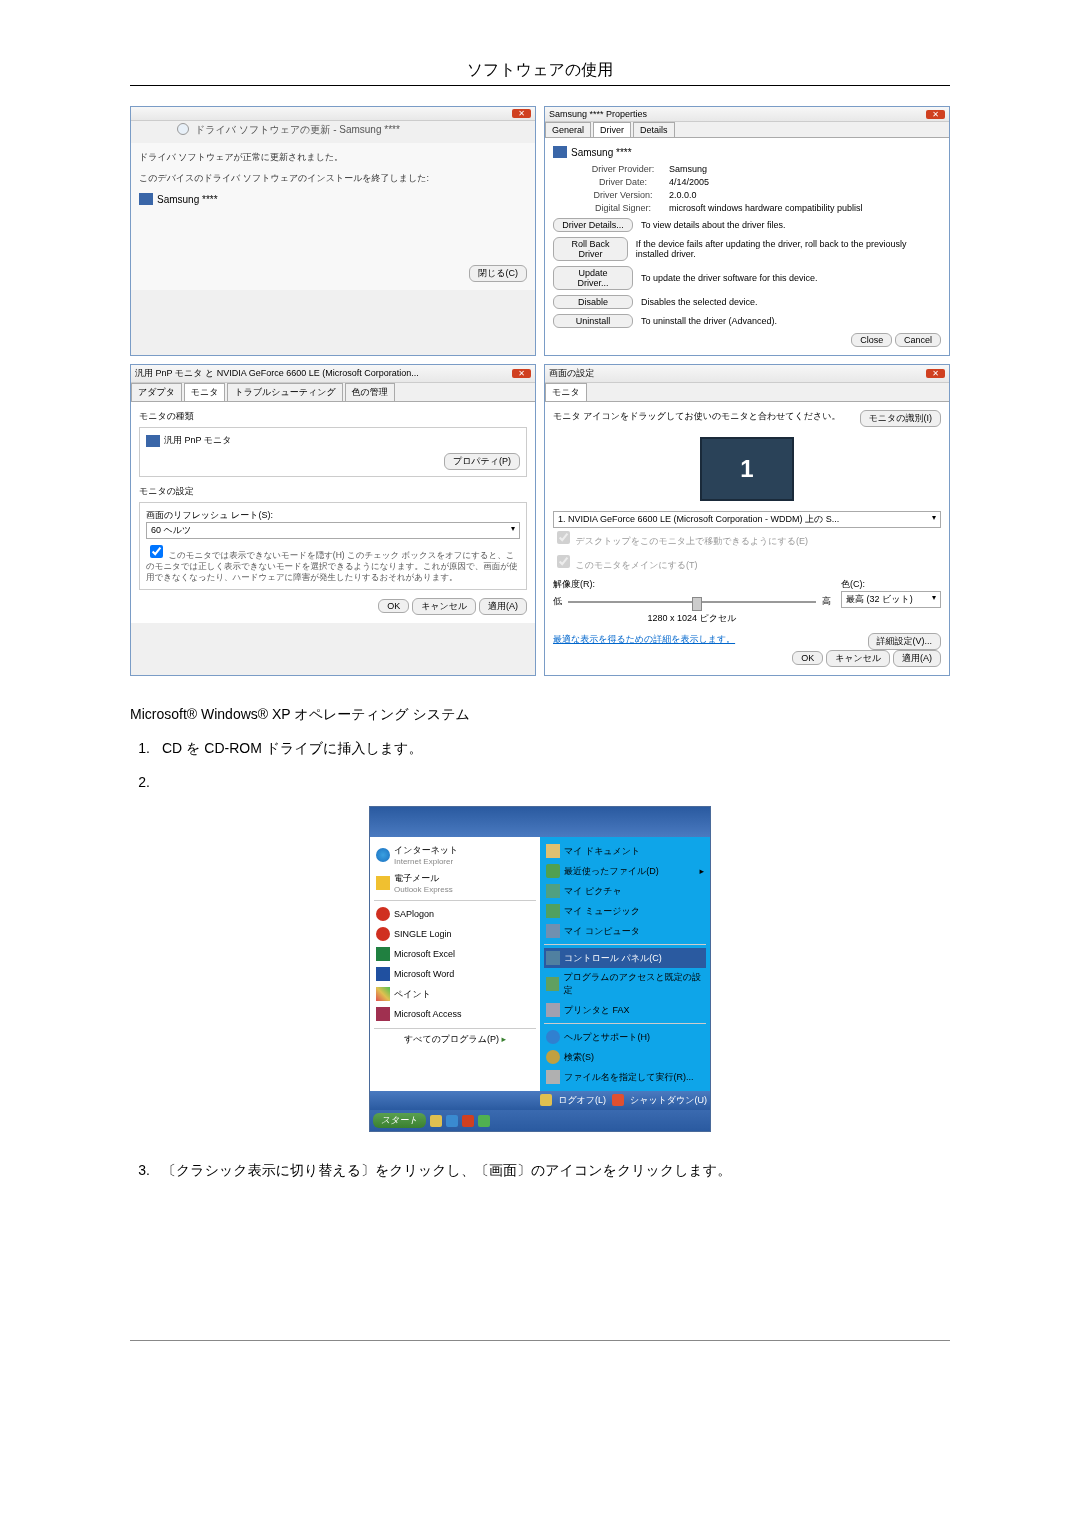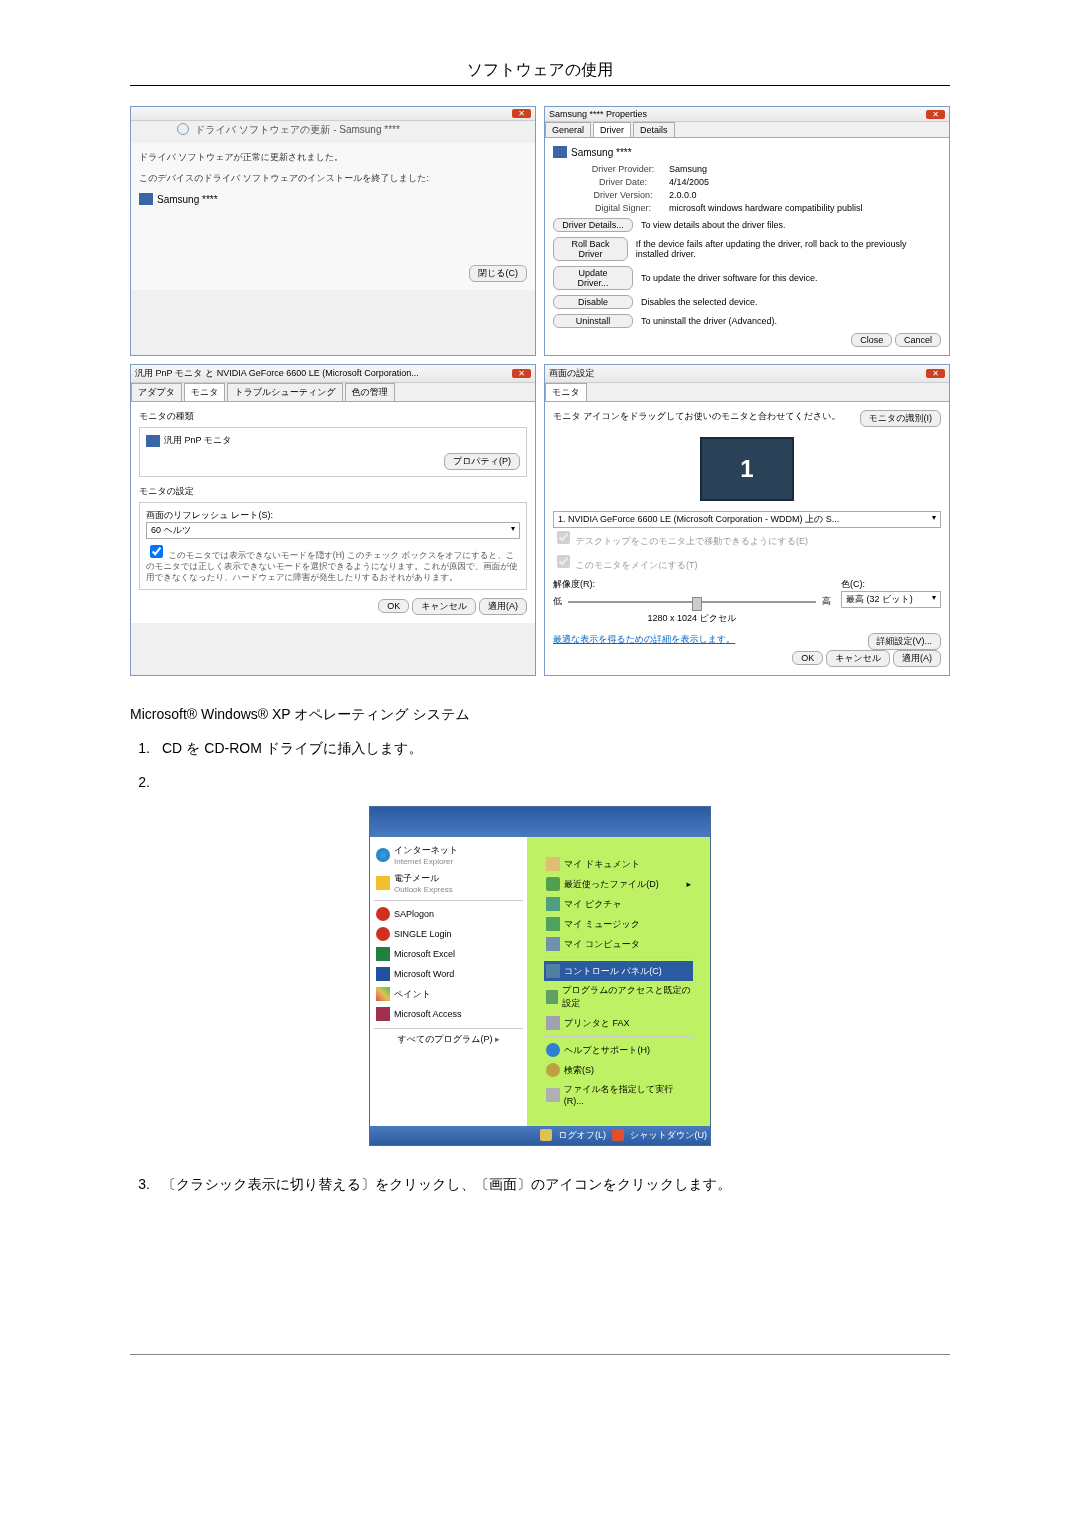--- a/index.html
+++ b/index.html
@@ -179,22 +179,22 @@
     .start-cols {
       display: flex;
     }
     .start-left {
       width: 50%;
       background: #fff;
       padding: 4px;
     }
     .start-right {
       width: 50%;
-      background: #bef264;
-      padding: 17px;
+      background: #0ea5e9;
+      padding: 4px;
     }
     .menu-item {
       display: flex;
       align-items: center;
       gap: 4px;
       padding: 3px 2px;
       font-size: 9px;
     }
     .menu-item.highlight {
       background: #2a5aa0;
@@ -562,20 +562,27 @@
               <span>ファイル名を指定して実行(R)...</span>
             </div>
         </div>
       </div>
       <div class="start-footer">
         <span class="logoff-ico"></span>
         <span>ログオフ(L)</span>
         <span class="shutdown-ico"></span>
         <span>シャットダウン(U)</span>
       </div>
+      <div class="taskbar">
+        <span class="start-btn">スタート</span>
+        <span class="tb-ico" style="background:#e0c050"></span>
+        <span class="tb-ico" style="background:#3a8ad0"></span>
+        <span class="tb-ico" style="background:#d04020"></span>
+        <span class="tb-ico" style="background:#50b050"></span>
+      </div>
     </div>
   </div>
 
   <ol class="ordered" start="3">
     <li>
         <span class="num">3.</span>
         <span>〔クラシック表示に切り替える〕をクリックし、〔画面〕のアイコンをクリックします。</span>
       </li>
   </ol>
 

